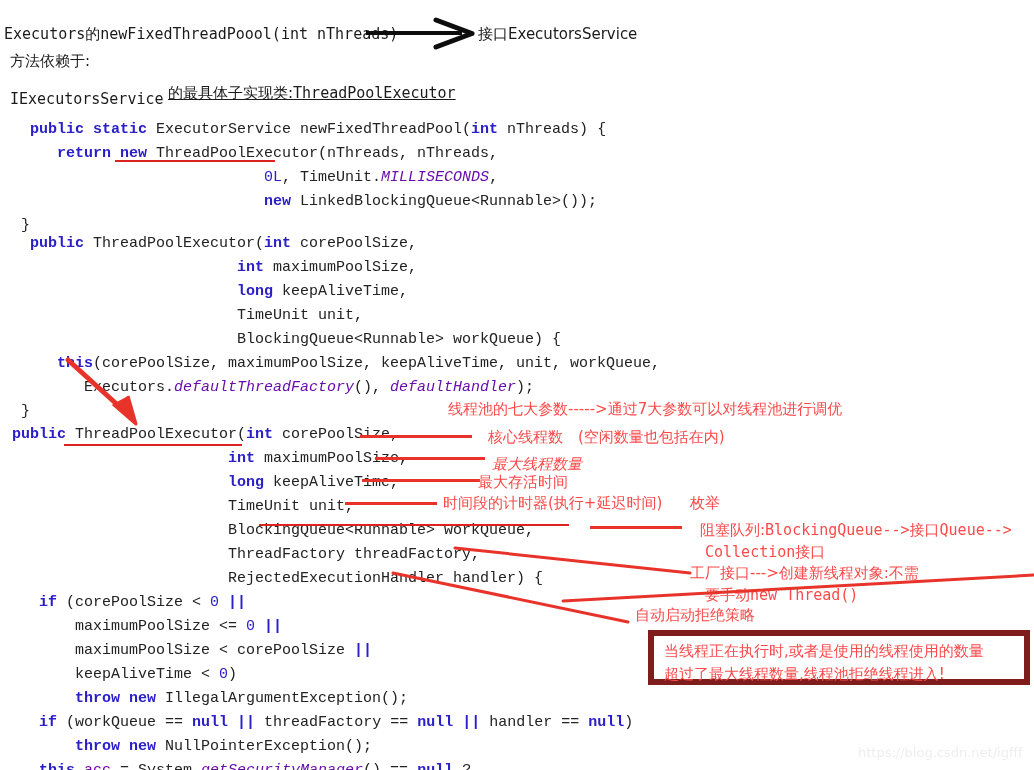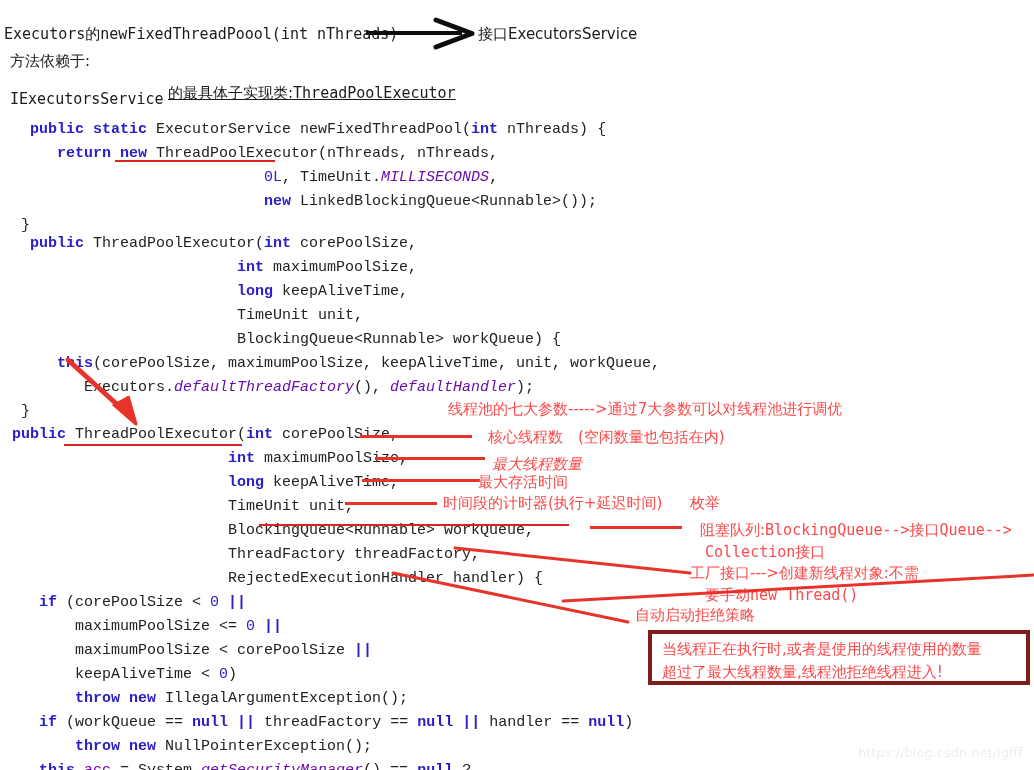--- a/index.html
+++ b/index.html
@@ -73,21 +73,21 @@
     background: #e8332a;
     height: 2px;
   }
   .uline {
     position: absolute;
     background: #dd2222;
     height: 2px;
   }
   .redbox {
     position: absolute;
-    border: 4px solid #7f1d1d;
+    border: 6px solid #7f1d1d;
     box-sizing: border-box;
     padding: 4px 20px 4px 10px;
   }
   .redbox .ln {
     color: #fa4a4a;
     font-family: "DejaVu Sans", "Liberation Sans", sans-serif;
     font-size: 15px;
     line-height: 23px;
     white-space: pre;
     display: block;

